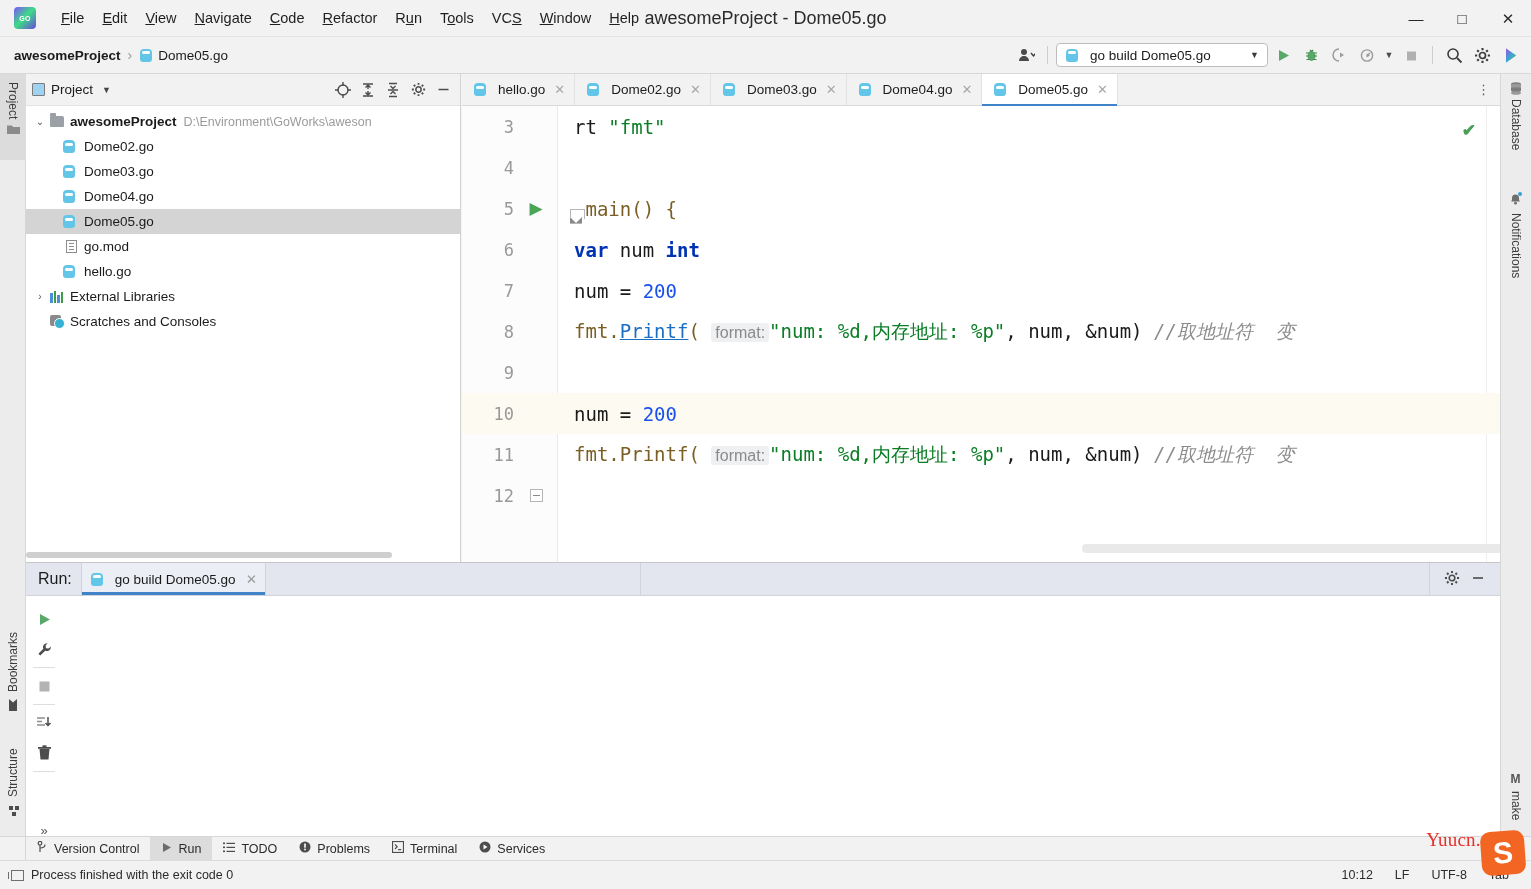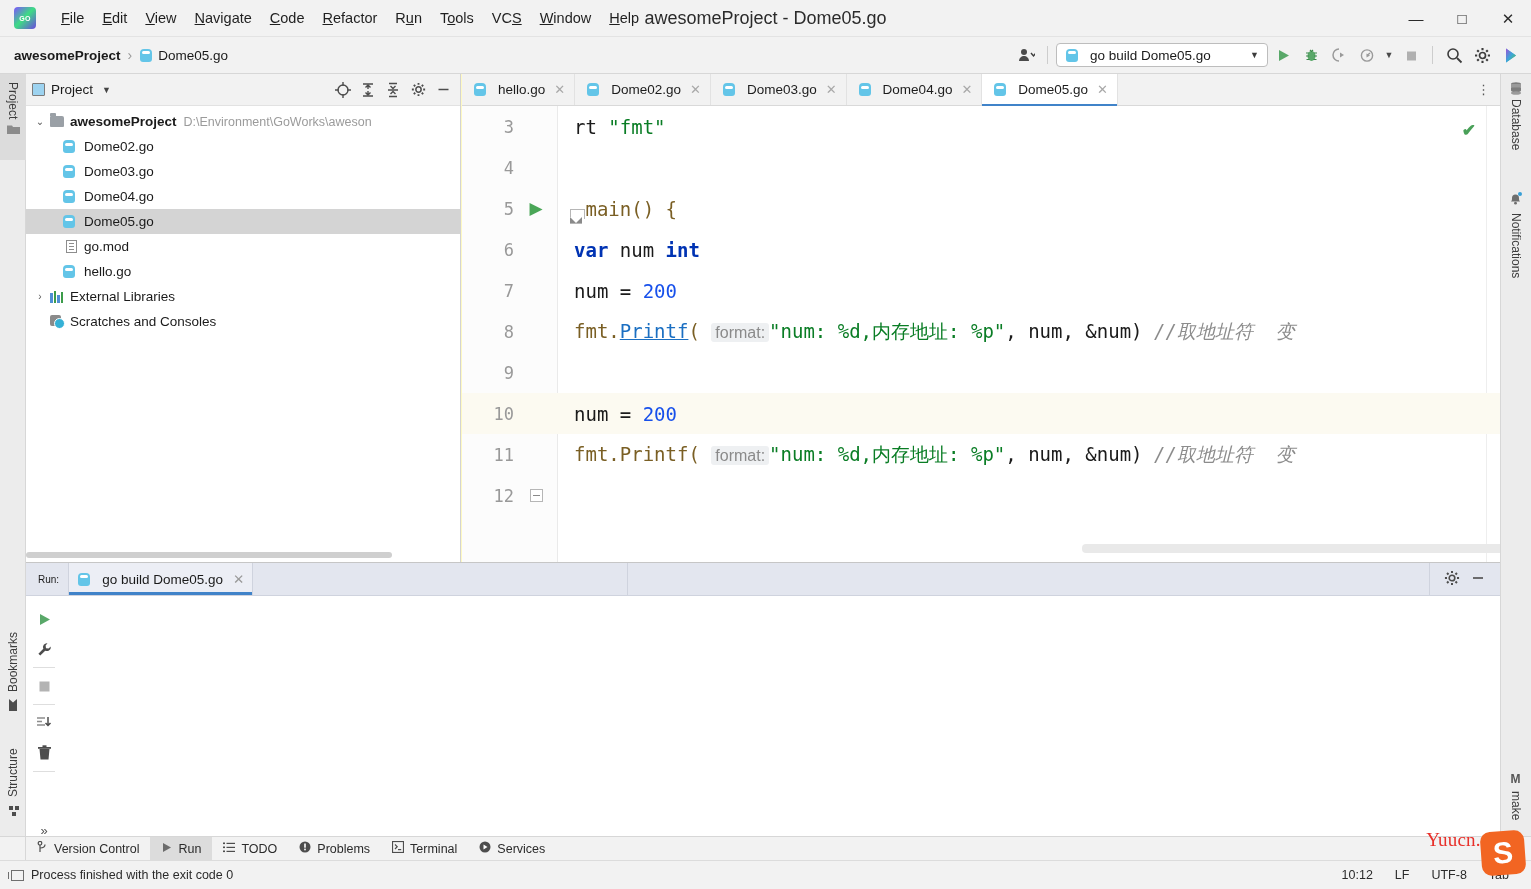--- a/index.html
+++ b/index.html
@@ -219,21 +219,21 @@
   
   .runpanel {
     position:absolute; left:26px; top:562px; width:1474px; height:274px;
     background:#fff; border-top:1px solid #c6c6c6;
     display:flex; flex-direction:column;
   }
   .runhead {
     height:33px; background:#e3e6ef; display:flex; align-items:stretch; flex:none;
     border-bottom:1px solid #cfd3de;
   }
-  .runhead .lbl{ display:flex;align-items:center;padding:0 9px 0 12px;font-size:10px;color:#1c1c1c; }
+  .runhead .lbl{ display:flex;align-items:center;padding:0 9px 0 12px;font-size:16px;color:#1c1c1c; }
   .runtab{
     display:flex;align-items:center;gap:6px;padding:0 8px;font-size:13.5px;position:relative;
     border-right:1px solid #cfd3de; border-left:1px solid #cfd3de; background:#eceef5;
   }
   .runtab::after{content:"";position:absolute;left:0;right:0;bottom:0;height:3px;background:#4083c9;}
   .runtab .x{color:#9a9a9a;margin-left:4px;}
   .runhead .filler{flex:1; border-right:1px solid #cfd3de;}
   .runhead .filler2{width:375px; border-right:1px solid #cfd3de;}
   .runhead .acts{ display:flex;align-items:center;gap:10px;padding:0 14px;margin-left:auto; color:#4c4c4c; }
 

